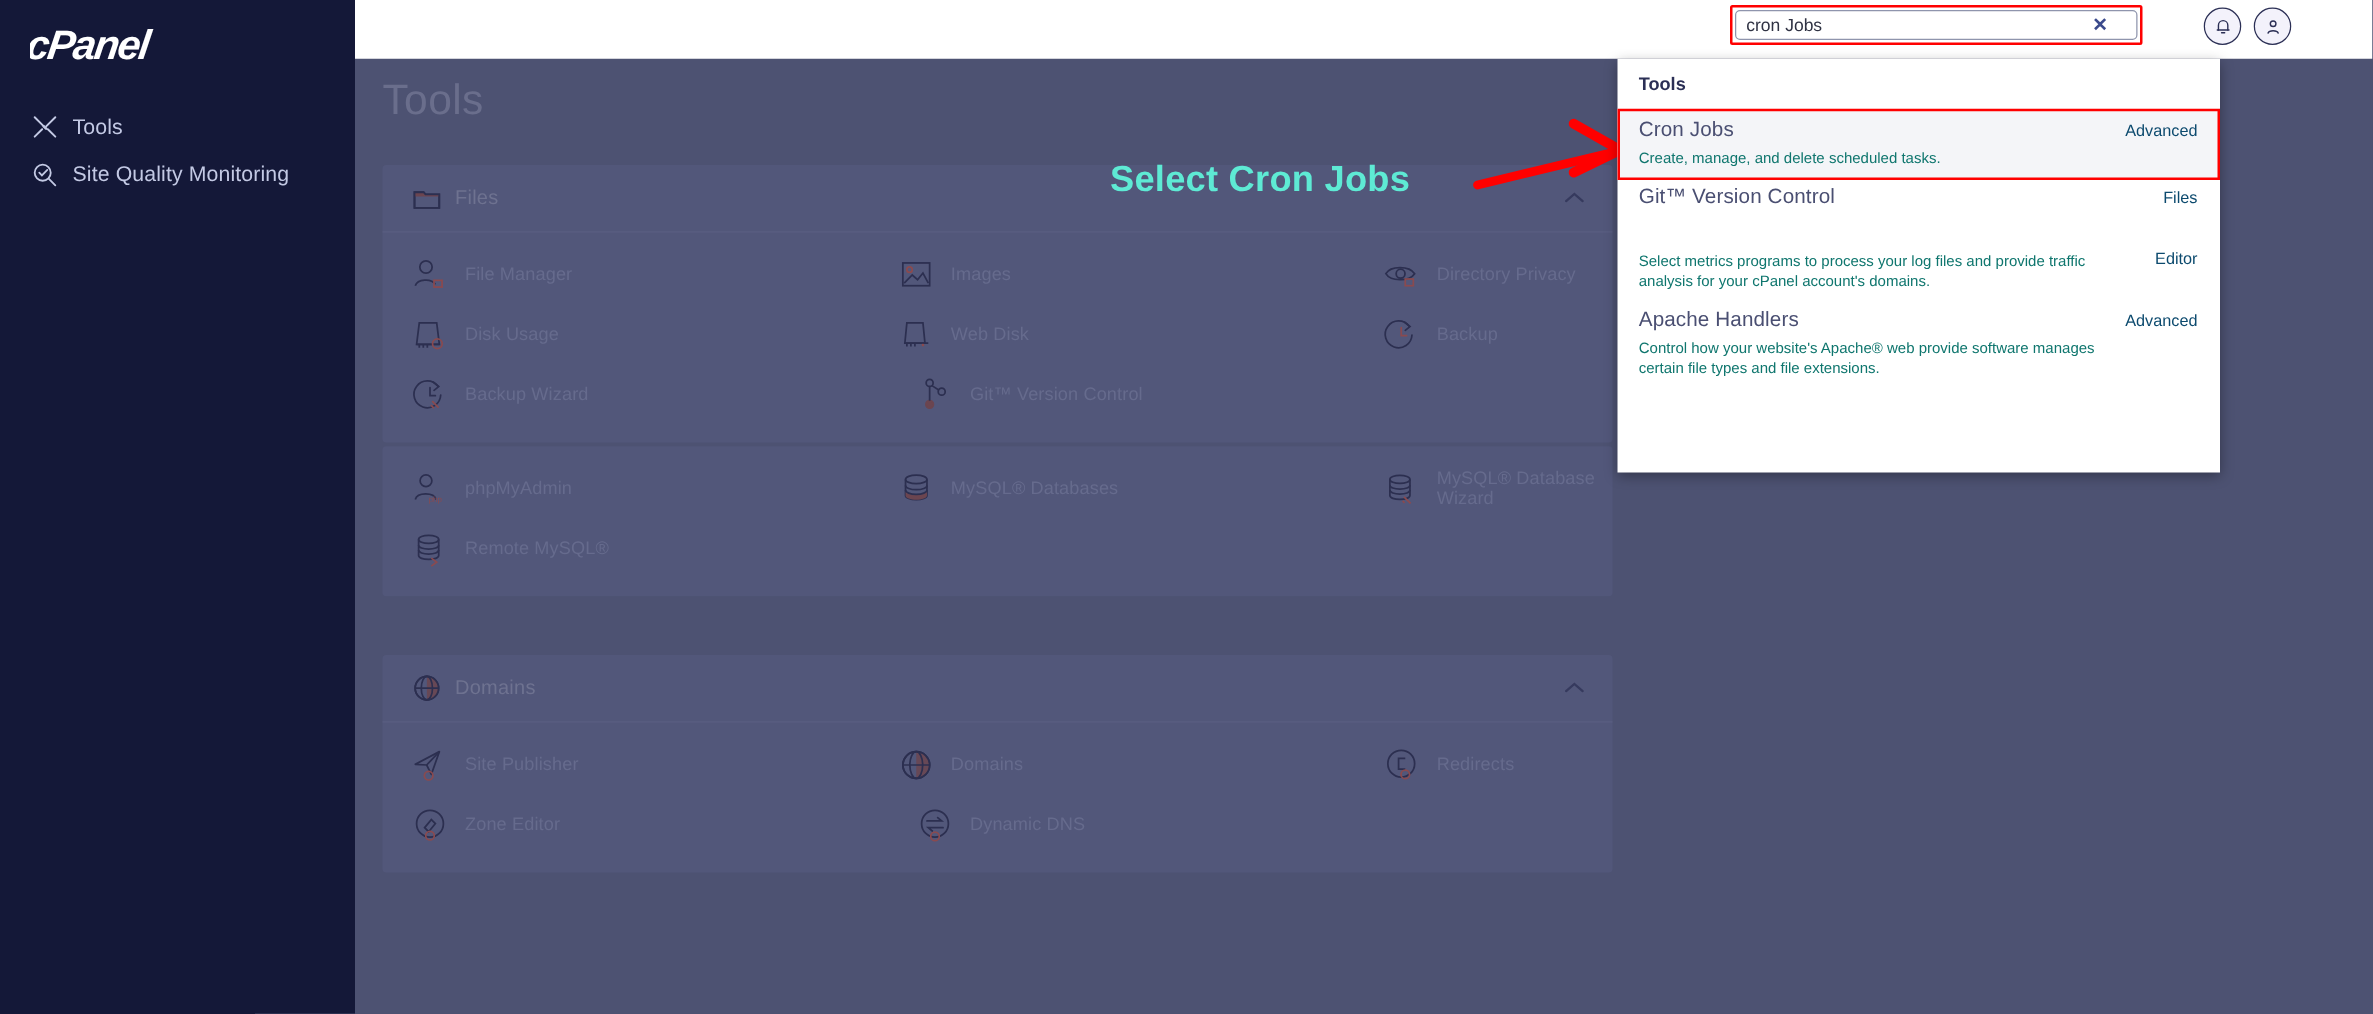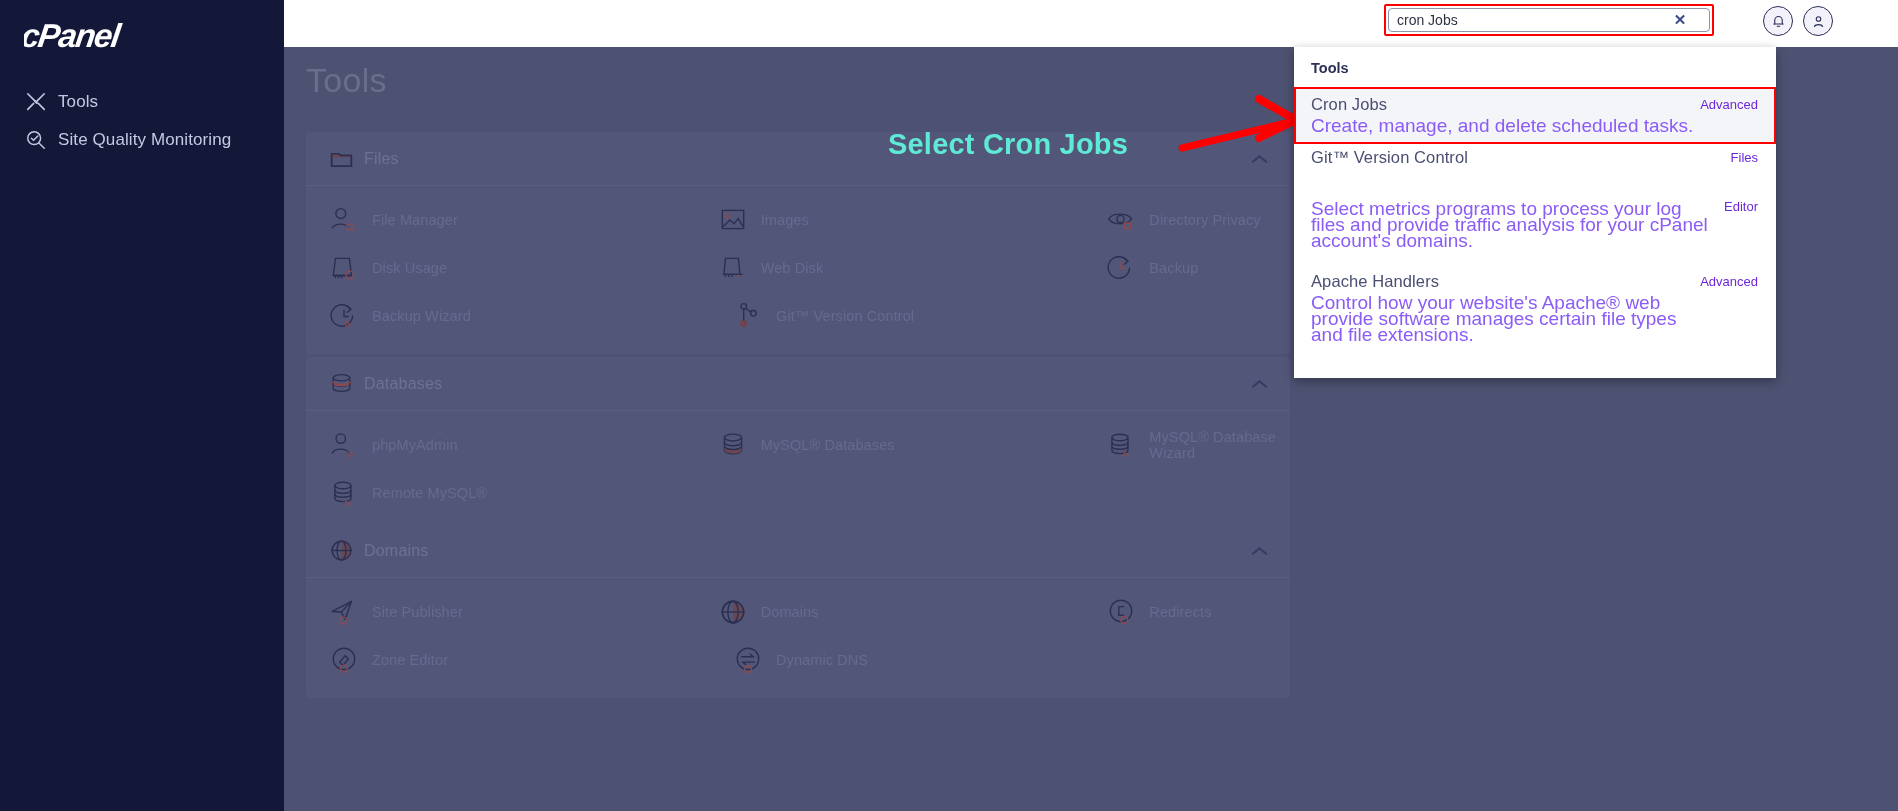--- a/index.html
+++ b/index.html
@@ -180,31 +180,31 @@
     background: #f4f5f8;
     outline: 2px solid #ff0000;
     outline-offset: -2px;
   }
   .dd-name {
     font-size: 16.5px; color: #4a4f72; font-weight: 400;
     letter-spacing: .1px;
   }
   .dd-cat {
     position: absolute; right: 18px; top: 10px;
-    font-size: 13px; color: #6d28d9;
+    font-size: 13px; color: #0c4a6e;
   }
   .dd-desc {
     margin-top: 4px;
-    font-size: 19px; color: #8b5cf6; line-height: 16px;
+    font-size: 12px; color: #0f766e; line-height: 16px;
     max-width: 400px;
   }
   #dd-cron { top: 40px; }
   #dd-git  { top: 93px; }
   #dd-met  { top: 142px; }
-  #dd-apa  { top: 217px; }
+  #dd-apa  { top: 192px; }
 </style>
 </head>
 <body>
 
 <div id="app">
 
   <nav id="sidebar">
     <div id="brand">
       <svg width="168" height="40" viewBox="0 0 168 40" aria-hidden="true">
         <g fill="#ffffff" font-family="Liberation Sans">
@@ -365,36 +365,20 @@
                 <path d="M10 7.6v10.6M11.7 7l5.4 3.4"></path>
               </svg>
             </span>
             <span class="t-lbl">Git™ Version Control</span>
           </div>
         </div>
       </div>
     </section>
 
     <section class="card" id="card-db">
-      <div class="card-head">
-        <span class="sec-ico">
-          <svg width="25" height="25" viewBox="0 0 24 24" fill="none" stroke="#2c2f50" stroke-width="1.3">
-            <ellipse cx="12" cy="6.5" rx="8" ry="3"></ellipse>
-            <path d="M4 6.5v5c0 1.7 3.6 3 8 3s8-1.3 8-3v-5"></path>
-            <path d="M4 10.5c0 1.7 3.6 3 8 3s8-1.3 8-3" stroke="#8a4a4f" stroke-width="2.4"></path>
-            <path d="M4 11.5v5c0 1.7 3.6 3 8 3s8-1.3 8-3v-5"></path>
-          </svg>
-        </span>
-        <span class="sec-title">Databases</span>
-        <span class="chev">
-          <svg width="17" height="10" viewBox="0 0 18 10" fill="none" stroke="#363a5e" stroke-width="2" stroke-linecap="round">
-            <path d="M2 8l7-6 7 6"></path>
-          </svg>
-        </span>
-      </div>
       <div class="card-body">
         <div class="tool-row">
           <div class="tool">
             <span class="t-ico">
               <svg width="30" height="30" viewBox="0 0 28 28" fill="none" stroke="#2c2f50" stroke-width="1.3">
                 <circle cx="11" cy="8" r="4.4"></circle>
                 <path d="M3 22c1.5-5.5 14-5.5 15.5 0"></path>
                 <text x="13" y="24" font-size="6" fill="#8a4a4f" stroke="none" font-family="Liberation Sans">php</text>
               </svg>
             </span>

